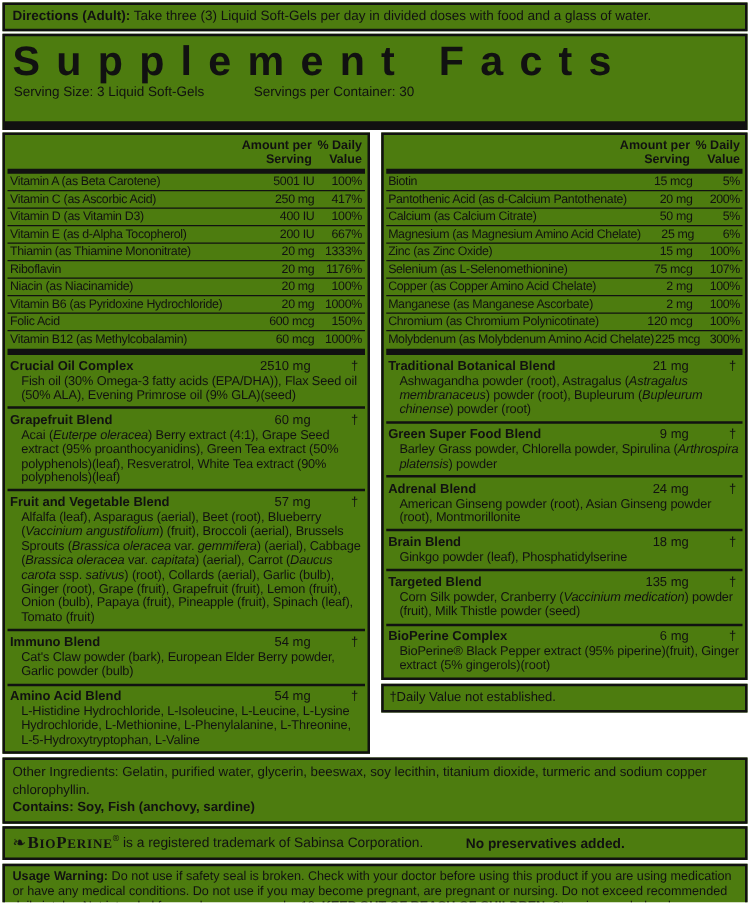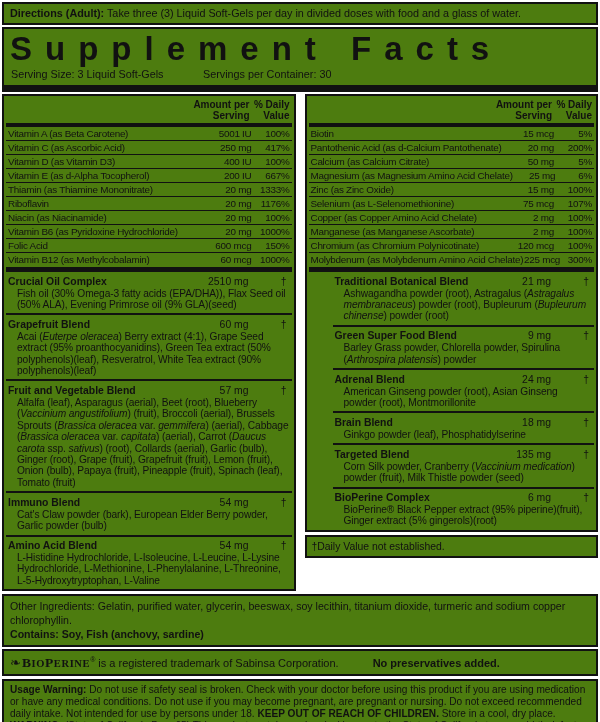--- a/index.html
+++ b/index.html
@@ -4,32 +4,32 @@
 <style>
   html,body{margin:0;padding:0;background:#fff;}
   body{width:600px;height:722px;font-family:"Liberation Sans", sans-serif;color:#111;}
   .sheet{box-sizing:border-box;width:600px;height:722px;padding:2px;overflow:hidden;background:#fff;}
   .bx{border:2px solid #111;box-sizing:border-box;background:#4d7c0f;}
 
   
   .dirbox{padding:3px 6px;font-size:10.8px;line-height:13px;}
 
   
-  .titlebox{margin-top:2px;border-bottom:7px solid #111;padding:2px 6px 2px;}
+  .titlebox{margin-top:2px;border-bottom:7px solid #111;padding:2px 6px 14px;}
   .sf-title{font-size:33px;font-weight:bold;letter-spacing:13px;line-height:36px;white-space:nowrap;overflow:hidden;}
   .serving{display:flex;font-size:10.8px;padding:1px 0 3px 1px;}
   .serving .s1{width:192px;}
 
   
   .cols{display:flex;gap:9px;margin-top:2px;align-items:flex-start;}
   .col{flex:1;min-width:0;display:flex;flex-direction:column;}
   .colbox{padding:0 2px;}
   .col.right .colbox{flex:1;display:flex;flex-direction:column;}
   .col.right .blends{flex:1;display:flex;flex-direction:column;}
-  .col.right .blends .blend{flex:1;margin-left:24px;}
+  .col.right .blends .blend{flex:1;}
 
   
   .thead{display:flex;align-items:flex-end;font-weight:bold;font-size:10px;line-height:11px;padding:3px 2px 2px;border-bottom:4px solid #111;}
   .thA{width:62px;text-align:right;margin-left:auto;}
   .thB{width:38px;text-align:right;margin-left:2px;}
   .nrow{display:flex;font-size:9.9px;letter-spacing:-0.25px;line-height:13px;padding:0 2px;}
   .nrow + .nrow{border-top:1px solid #111;}
   .nname{flex:1;white-space:nowrap;overflow:visible;}
   .namt{width:44px;text-align:right;white-space:nowrap;}
   .ndv{width:38px;text-align:right;white-space:nowrap;}

